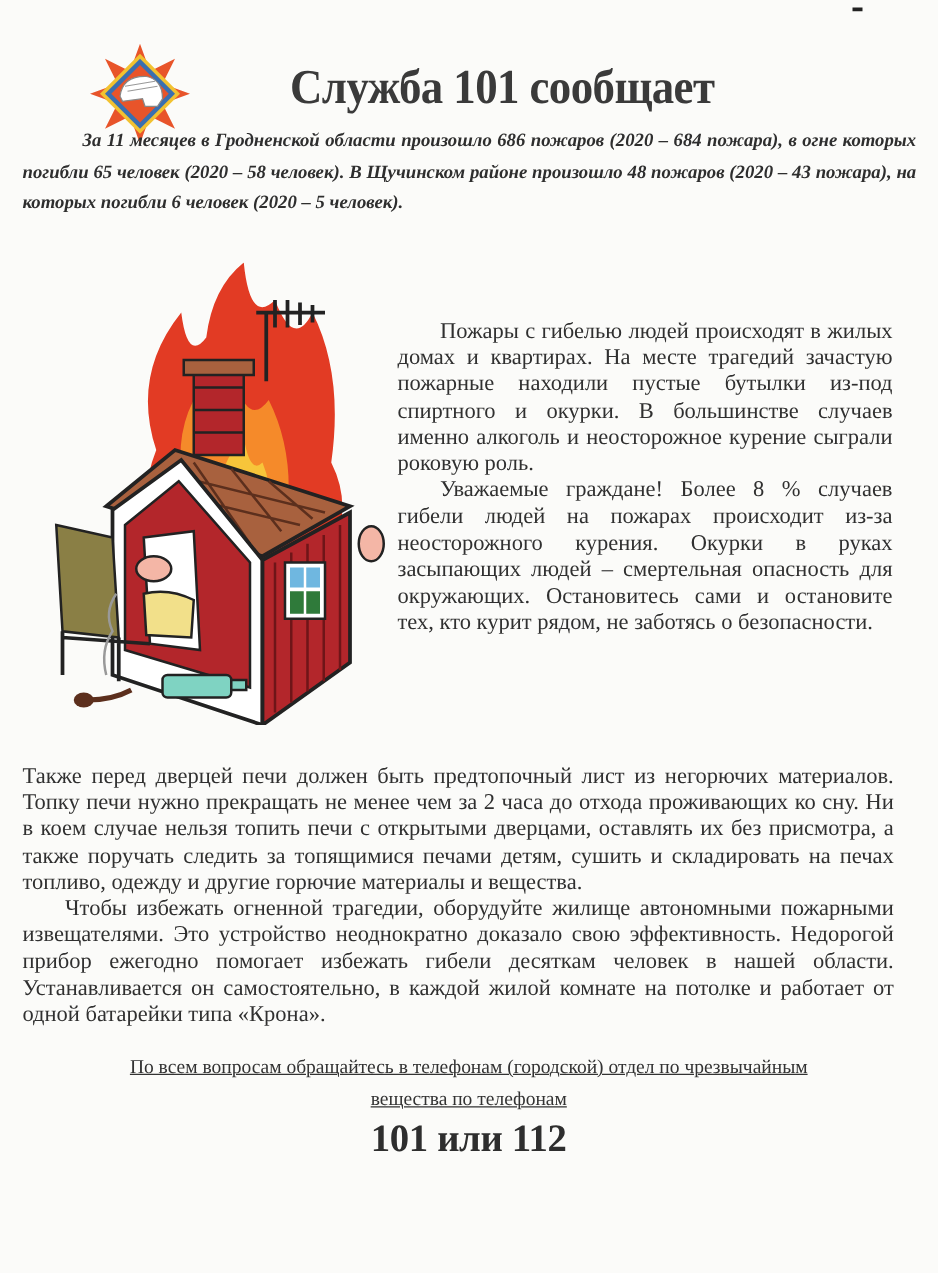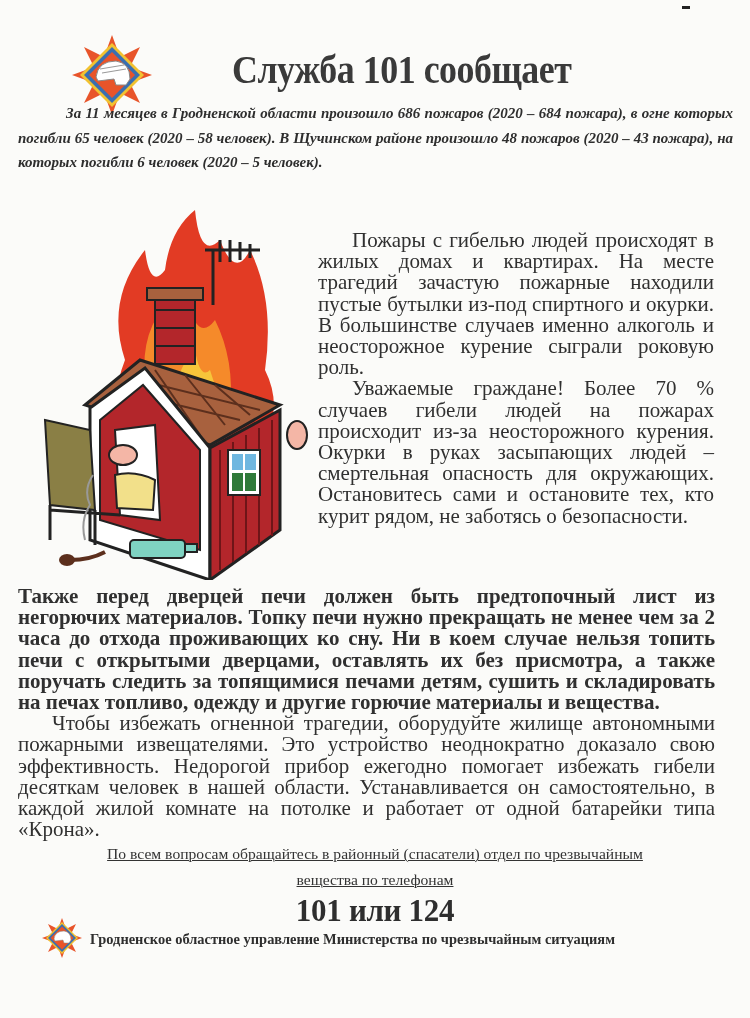--- a/index.html
+++ b/index.html
@@ -26,25 +26,25 @@
   .lead {
     position: absolute; left: 18px; top: 101px; width: 715px;
     font-style: italic; font-weight: bold; font-size: 15px;
     line-height: 24.5px; text-align: justify; color: #2e2e2e;
   }
   .lead p { margin: 0; text-indent: 48px; }
 
   .illustration { position: absolute; left: 35px; top: 210px; width: 285px; height: 370px; }
 
   .col-right { position: absolute; left: 318px; top: 230px; width: 396px; }
-  .body-text { font-size: 21px; line-height: 21.2px; text-align: justify; color: #303030; }
+  .body-text { font-size: 18px; line-height: 21.2px; text-align: justify; color: #303030; margin-top: 24px; }
   .body-text p { margin: 0; text-indent: 34px; }
 
   .full { position: absolute; left: 18px; top: 586px; width: 697px; }
-  .full .body-text p.first { text-indent: 0; font-weight: bold; }
+  .full .body-text p.first { text-indent: 0; }
 
   .contact {
     position: absolute; left: 0; top: 841px; width: 750px; text-align: center;
     font-size: 15.6px; line-height: 26px; color: #333;
   }
   .contact span { text-decoration: underline; text-decoration-thickness: 1px; }
   .phones {
     position: absolute; left: 0; top: 893px; width: 750px; text-align: center;
     font-weight: bold; font-size: 31px; color: #2e2e2e; letter-spacing: -0.3px;
   }
@@ -116,40 +116,30 @@
     <rect x="95" y="330" width="55" height="18" rx="4" fill="#7fd3c2" stroke="#222" stroke-width="2"></rect>
     <rect x="150" y="334" width="12" height="8" fill="#7fd3c2" stroke="#222" stroke-width="2"></rect>
     <path d="M35,350 Q55,350 70,342" stroke="#5c2f1d" stroke-width="4" fill="none"></path>
     <ellipse cx="32" cy="350" rx="8" ry="6" fill="#5c2f1d"></ellipse>
     <path d="M50,330 Q45,310 55,295 Q48,280 58,265" stroke="#999" stroke-width="2" fill="none"></path>
   </svg>
 
   <div class="col-right">
     <div class="body-text">
       <p>Пожары с гибелью людей происходят в жилых домах и квартирах. На месте трагедий зачастую пожарные находили пустые бутылки из-под спиртного и окурки. В большинстве случаев именно алкоголь и неосторожное курение сыграли роковую роль.</p>
-      <p>Уважаемые граждане! Более 70 % случаев гибели людей на пожарах происходит из-за неосторожного курения. Окурки в руках засыпающих людей – смертельная опасность для окружающих. Остановитесь сами и остановите тех, кто курит рядом, не заботясь о безопасности.</p>
+      <p>Уважаемые граждане! Более 8 % случаев гибели людей на пожарах происходит из-за неосторожного курения. Окурки в руках засыпающих людей – смертельная опасность для окружающих. Остановитесь сами и остановите тех, кто курит рядом, не заботясь о безопасности.</p>
     </div>
   </div>
 
   <div class="full">
     <div class="body-text">
       <p class="first">Также перед дверцей печи должен быть предтопочный лист из негорючих материалов. Топку печи нужно прекращать не менее чем за 2 часа до отхода проживающих ко сну. Ни в коем случае нельзя топить печи с открытыми дверцами, оставлять их без присмотра, а также поручать следить за топящимися печами детям, сушить и складировать на печах топливо, одежду и другие горючие материалы и вещества.</p>
       <p>Чтобы избежать огненной трагедии, оборудуйте жилище автономными пожарными извещателями. Это устройство неоднократно доказало свою эффективность. Недорогой прибор ежегодно помогает избежать гибели десяткам человек в нашей области. Устанавливается он самостоятельно, в каждой жилой комнате на потолке и работает от одной батарейки типа «Крона».</p>
     </div>
   </div>
 
   <div class="contact">
-    <span>По всем вопросам обращайтесь в районный (спасатели) отдел по чрезвычайным</span><br>
+    <span>По всем вопросам обращайтесь в телефонам (городской) отдел по чрезвычайным</span><br>
     <span>вещества по телефонам</span>
   </div>
-  <div class="phones">101 или 124</div>
+  <div class="phones">101 или 112</div>
 
-  <div class="footer">
-    <svg class="logo-small" viewBox="0 0 80 80">
-      <polygon points="40,0 48,22 68,12 58,32 80,40 58,48 68,68 48,58 40,80 32,58 12,68 22,48 0,40 22,32 12,12 32,22" fill="#e8542a"></polygon>
-      <polygon points="40,8 72,40 40,72 8,40" fill="#f2c230"></polygon>
-      <polygon points="40,12 68,40 40,68 12,40" fill="#3a6fb0"></polygon>
-      <polygon points="40,17 63,40 40,63 17,40" fill="#e8542a"></polygon>
-      <path d="M24,42 Q26,26 44,26 Q58,28 58,44 L54,50 L44,50 L42,44 L26,46 Z" fill="#fff" stroke="#888" stroke-width="1"></path>
-    </svg>
-    <div class="footer-text">Гродненское областное управление Министерства по чрезвычайным ситуациям</div>
-  </div>
 </div>
 
 </body></html>

